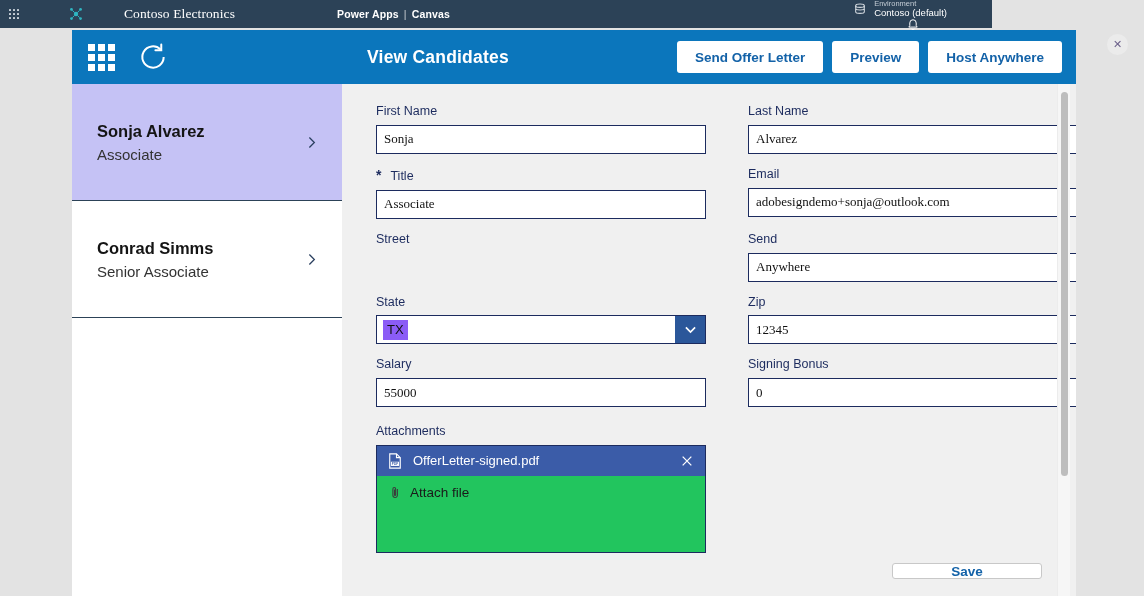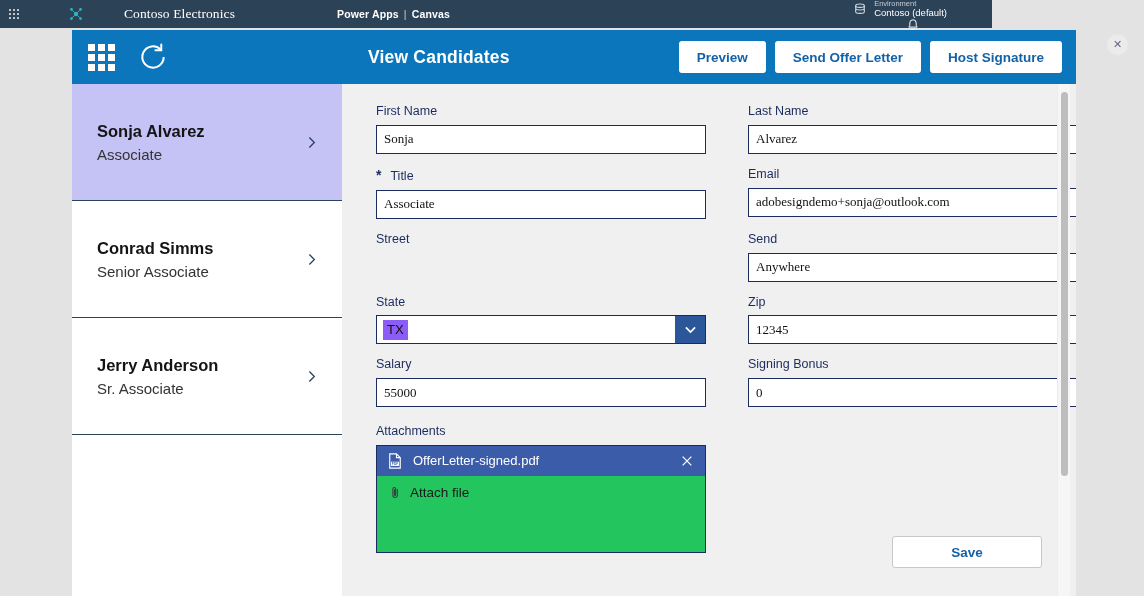--- a/index.html
+++ b/index.html
@@ -158,21 +158,21 @@
   .attach-name { color: #ffffff; font-size: 13px; flex: 1 1 auto; white-space: nowrap; }
   .attach-x { color: #ffffff; cursor: pointer; flex: 0 0 auto; display: flex; }
   .attach-add {
     display: flex; align-items: center; padding: 9px 0 0 11px; cursor: pointer;
   }
   .clip-ico { margin-right: 7px; flex: 0 0 auto; }
   .attach-add-label { font-size: 13.5px; color: #1a1a1a; }
 
   
   .save-btn {
-    position: absolute; right: 34px; bottom: 28px; width: 150px; height: 32px;
+    position: absolute; right: 34px; bottom: 17px; width: 150px; height: 16px;
     background: #ffffff; border: 1px solid #c8c8c8; border-radius: 3px;
     color: #1362a8; font-size: 13.5px; font-weight: bold;
     font-family: "Liberation Sans", sans-serif; cursor: pointer;
   }
 
   
   .scroll-track {
     position: absolute; right: 6px; top: 0; width: 13px; height: 512px;
     background: #f6f6f6; border-left: 1px solid #ececec;
   }
@@ -272,23 +272,23 @@
         <i></i>
         <i></i>
         <i></i>
     </div>
     <svg class="hdr-refresh" width="32" height="32" viewBox="0 0 24 24" fill="none" stroke="#ffffff" stroke-width="1.5">
       <path d="M20 12a8 8 0 1 1-2.4-5.7"></path>
       <path d="M18.2 2.6v4.4h-4.4" stroke-linecap="round"></path>
     </svg>
     <div class="app-title">View Candidates</div>
     <div class="hdr-btns">
+      <button class="hdr-btn">Send Offer Letter</button>
       <button class="hdr-btn">Preview</button>
-      <button class="hdr-btn">Send Offer Letter</button>
-      <button class="hdr-btn">Host Signature</button>
+      <button class="hdr-btn">Host Anywhere</button>
     </div>
   </div>
 
   <div class="app-body">
 
     <div class="gallery">
 
       <div class="gal-item selected">
         <div class="gal-texts">
           <div class="gal-name">Sonja Alvarez</div>
@@ -302,29 +302,20 @@
       <div class="gal-item">
         <div class="gal-texts">
           <div class="gal-name">Conrad Simms</div>
           <div class="gal-role">Senior Associate</div>
         </div>
         <svg class="chev" width="17" height="17" viewBox="0 0 24 24" fill="none" stroke="currentColor" stroke-width="1.8">
             <path d="M9 5l7 7-7 7"></path>
           </svg>
       </div>
 
-      <div class="gal-item">
-        <div class="gal-texts">
-          <div class="gal-name">Jerry Anderson</div>
-          <div class="gal-role">Sr. Associate</div>
-        </div>
-        <svg class="chev" width="17" height="17" viewBox="0 0 24 24" fill="none" stroke="currentColor" stroke-width="1.8">
-            <path d="M9 5l7 7-7 7"></path>
-          </svg>
-      </div>
 
       <div class="gal-blank"></div>
     </div>
 
     <div class="form-area">
       <div class="form-grid">
 
         <div class="fld">
           <span class="fld-label">First Name</span>
           <div class="fld-input">

